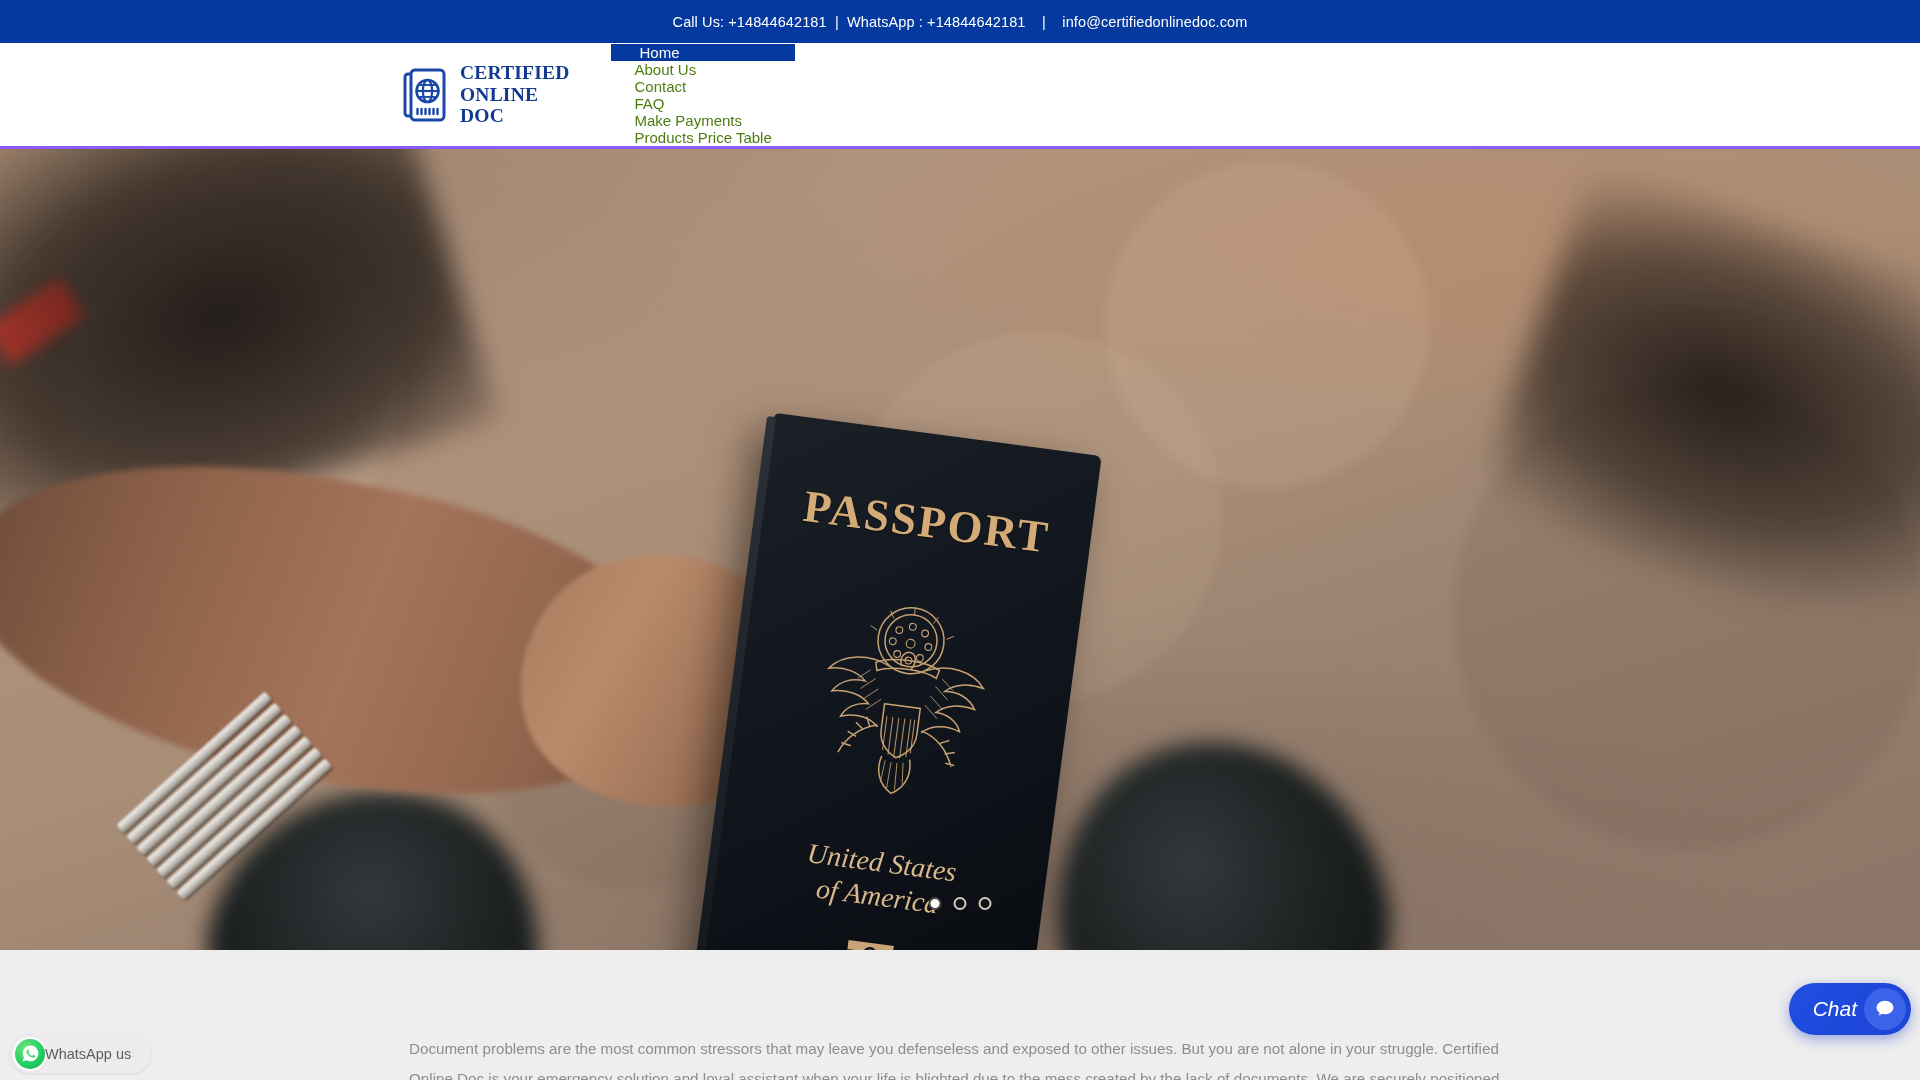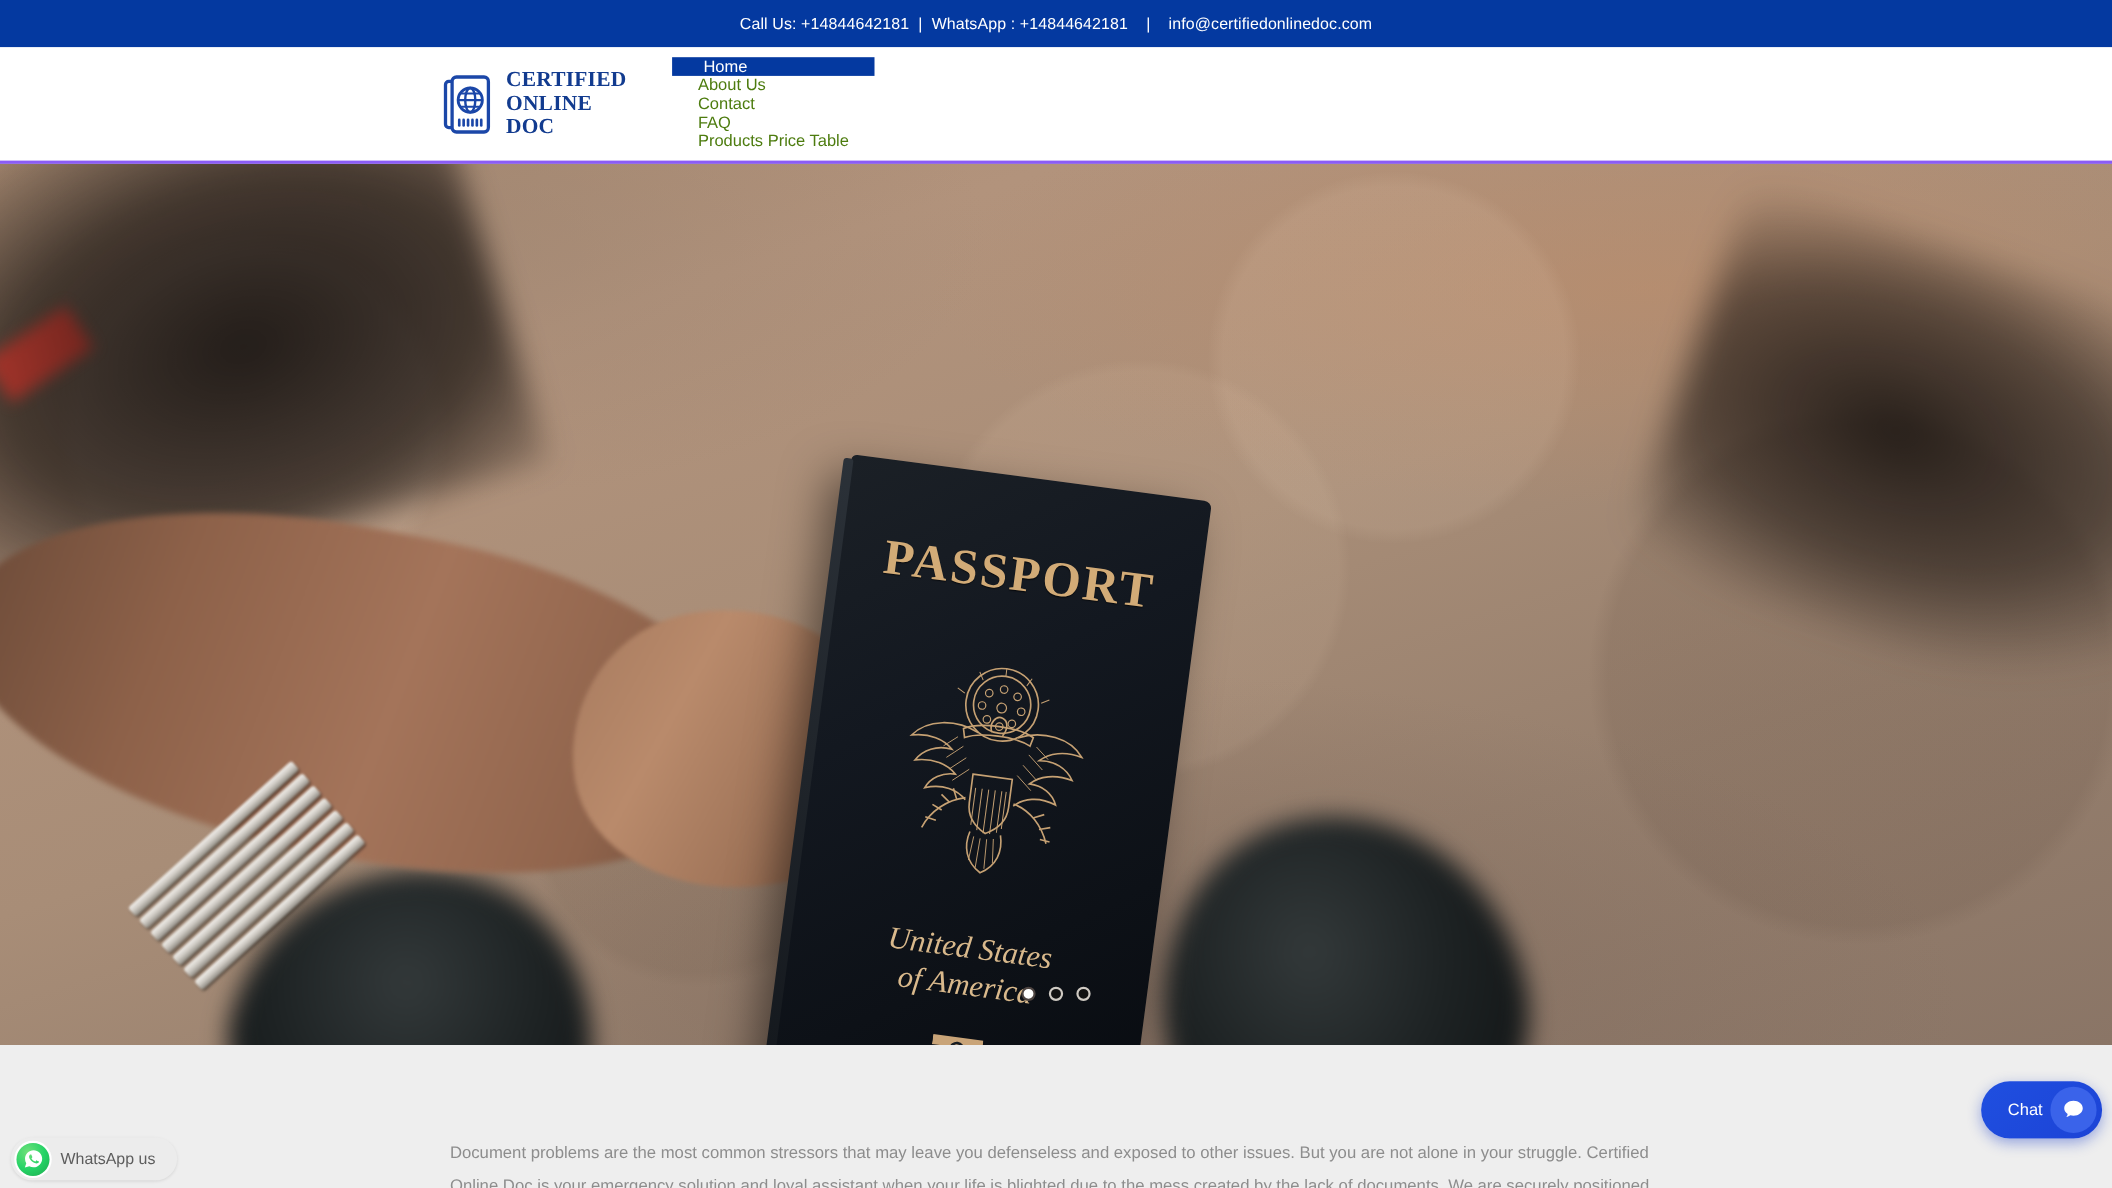--- a/index.html
+++ b/index.html
@@ -269,21 +269,20 @@
     color:#8d8d8d;
   }
 
   
   .wa-widget {
     position:fixed;
     left:10px; bottom:7px;
     height:39px;
     display:flex;
     align-items:center;
-    gap:10px;
     padding:0 20px 0 5px;
     background:#ececec;
     border-radius:20px;
     cursor:pointer;
     box-shadow:0 1px 3px rgba(0,0,0,.10);
   }
   .wa-icon {
     width:30px; height:30px;
     border-radius:50%;
     background:radial-gradient(circle at 34% 28%, #6fe07a, #25d366 52%, #1faa4e 100%);
@@ -298,21 +297,21 @@
     height:52px;
     display:flex;
     align-items:center;
     gap:7px;
     padding:0 5px 0 24px;
     background:linear-gradient(135deg,#1f4fe0 0%,#1c43d6 100%);
     border-radius:26px;
     cursor:pointer;
     box-shadow:0 4px 13px rgba(26,62,200,.42);
   }
-  .chat-label { color:#ffffff; font-size:15px; }
+  .chat-label { color:#ffffff; font-size:21px;font-style:italic; }
   .chat-bubble-circle {
     width:42px; height:42px;
     border-radius:50%;
     background:#3a63ea;
     display:flex; align-items:center; justify-content:center;
   }
 </style>
 </head>
 <body>
 
@@ -348,20 +347,21 @@
         <span>ONLINE</span><br>
         <span>DOC</span>
       </span>
     </div>
 
     <nav class="nav">
       <a class="nav-item active">Home</a>
       <a class="nav-item">About Us</a>
       <a class="nav-item">Contact</a>
       <a class="nav-item">FAQ</a>
+      <a class="nav-item">Make Payments</a>
       <a class="nav-item">Products Price Table</a>
     </nav>
 
   </div>
 </div>
 
 <div class="hero">
   <div class="hero-bg"></div>
   <div class="hero-noise"></div>
 

